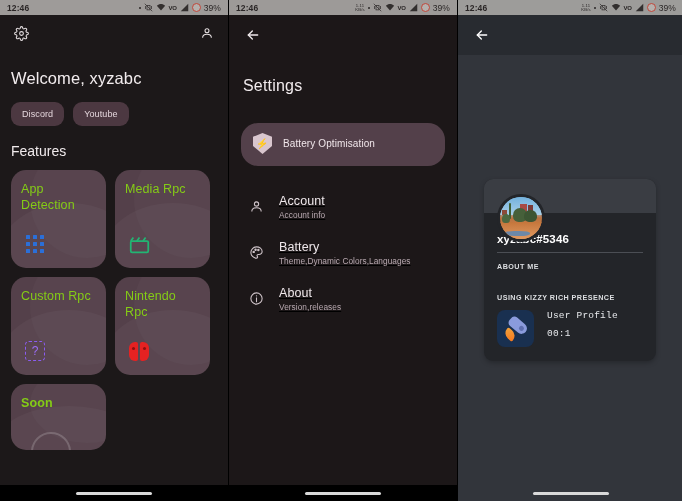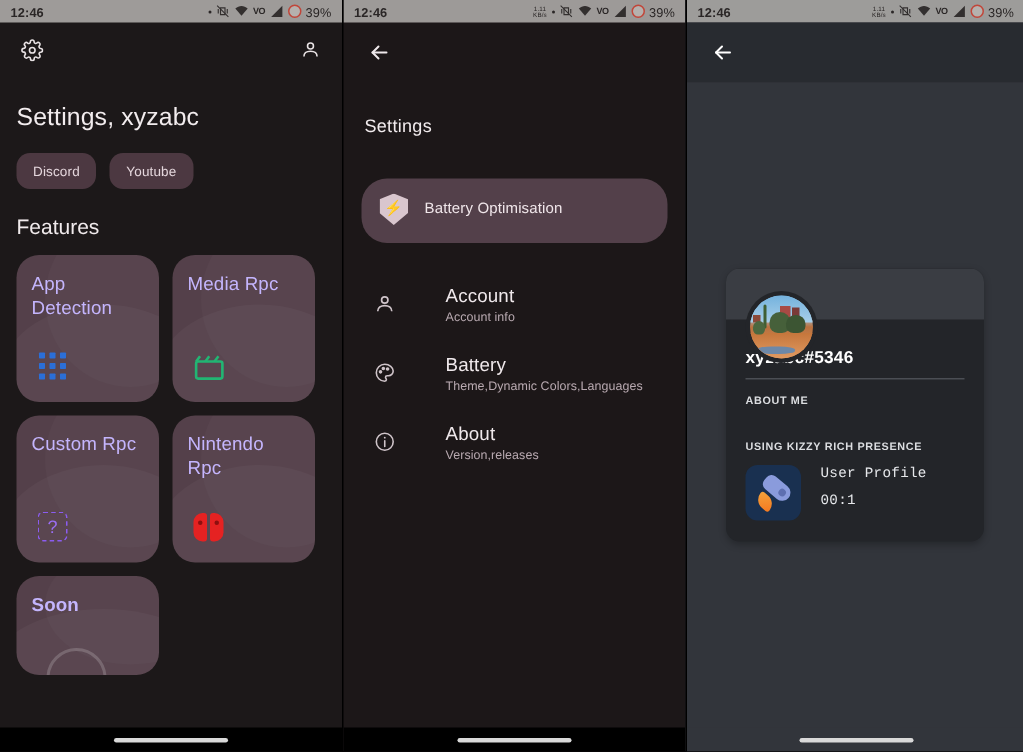--- a/index.html
+++ b/index.html
@@ -141,21 +141,21 @@
     position: absolute;
     right: -40%;
     top: -30%;
     width: 120%;
     height: 120%;
     border-radius: 50%;
     background: rgba(255,255,255,.022);
   }
   .card-title {
     position: relative;
-    color: #c4b5fd;
+    color: #84cc16;
     font-size: 12.5px;
     line-height: 16px;
     letter-spacing: .1px;
   }
   .card-icon {
     position: absolute;
     left: 11px;
     bottom: 11px;
     width: 26px; height: 26px;
     display: flex; align-items: center; justify-content: center;
@@ -215,21 +215,21 @@
 
   
   .p2-topbar {
     height: 40px;
     display: flex; align-items: center;
     padding: 0 14px;
     box-sizing: border-box;
   }
   .p2-title {
     color: #f1ebed;
-    font-size: 12px;
+    font-size: 16px;
     padding: 22px 14px 0 14px;
     letter-spacing: .2px;
   }
   .batt-card {
     margin: 28px 12px 0 12px;
     background: #53404a;
     border-radius: 17px;
     padding: 10px 14px 12px 12px;
     display: flex;
     align-items: center;
@@ -255,22 +255,23 @@
     color: #d4c3cb;
     font-size: 8.6px;
     line-height: 12px;
     margin-top: 2px;
     letter-spacing: .05px;
   }
   .settings-list { padding: 18px 0 0 0; }
   .setting-row {
     display: flex;
     align-items: flex-start;
-    gap: 32px;
+    gap: 14px;
     padding: 10px 14px 10px 18px;
+    text-decoration: underline;
   }
   .setting-ico {
     flex: 0 0 auto;
     width: 18px; height: 18px;
     display: flex; align-items: center; justify-content: center;
     color: #cfc4c9;
     margin-top: 3px;
   }
   .setting-title {
     color: #efe8eb;
@@ -464,21 +465,21 @@
           </svg>
       </div>
       <div class="icon-btn">
         <svg width="14" height="14" viewBox="0 0 24 24" fill="none" stroke="currentColor" stroke-width="1.8">
             <circle cx="12" cy="8" r="3.4"></circle>
             <path d="M4.5 20c0-4 3.4-6 7.5-6s7.5 2 7.5 6"></path>
           </svg>
       </div>
     </div>
 
-    <div class="welcome">Settings, xyzabc</div>
+    <div class="welcome">Welcome, xyzabc</div>
 
     <div class="chips">
       <div class="chip">Discord</div>
       <div class="chip">Youtube</div>
     </div>
 
     <div class="section-title">Features</div>
 
     <div class="grid">
 

